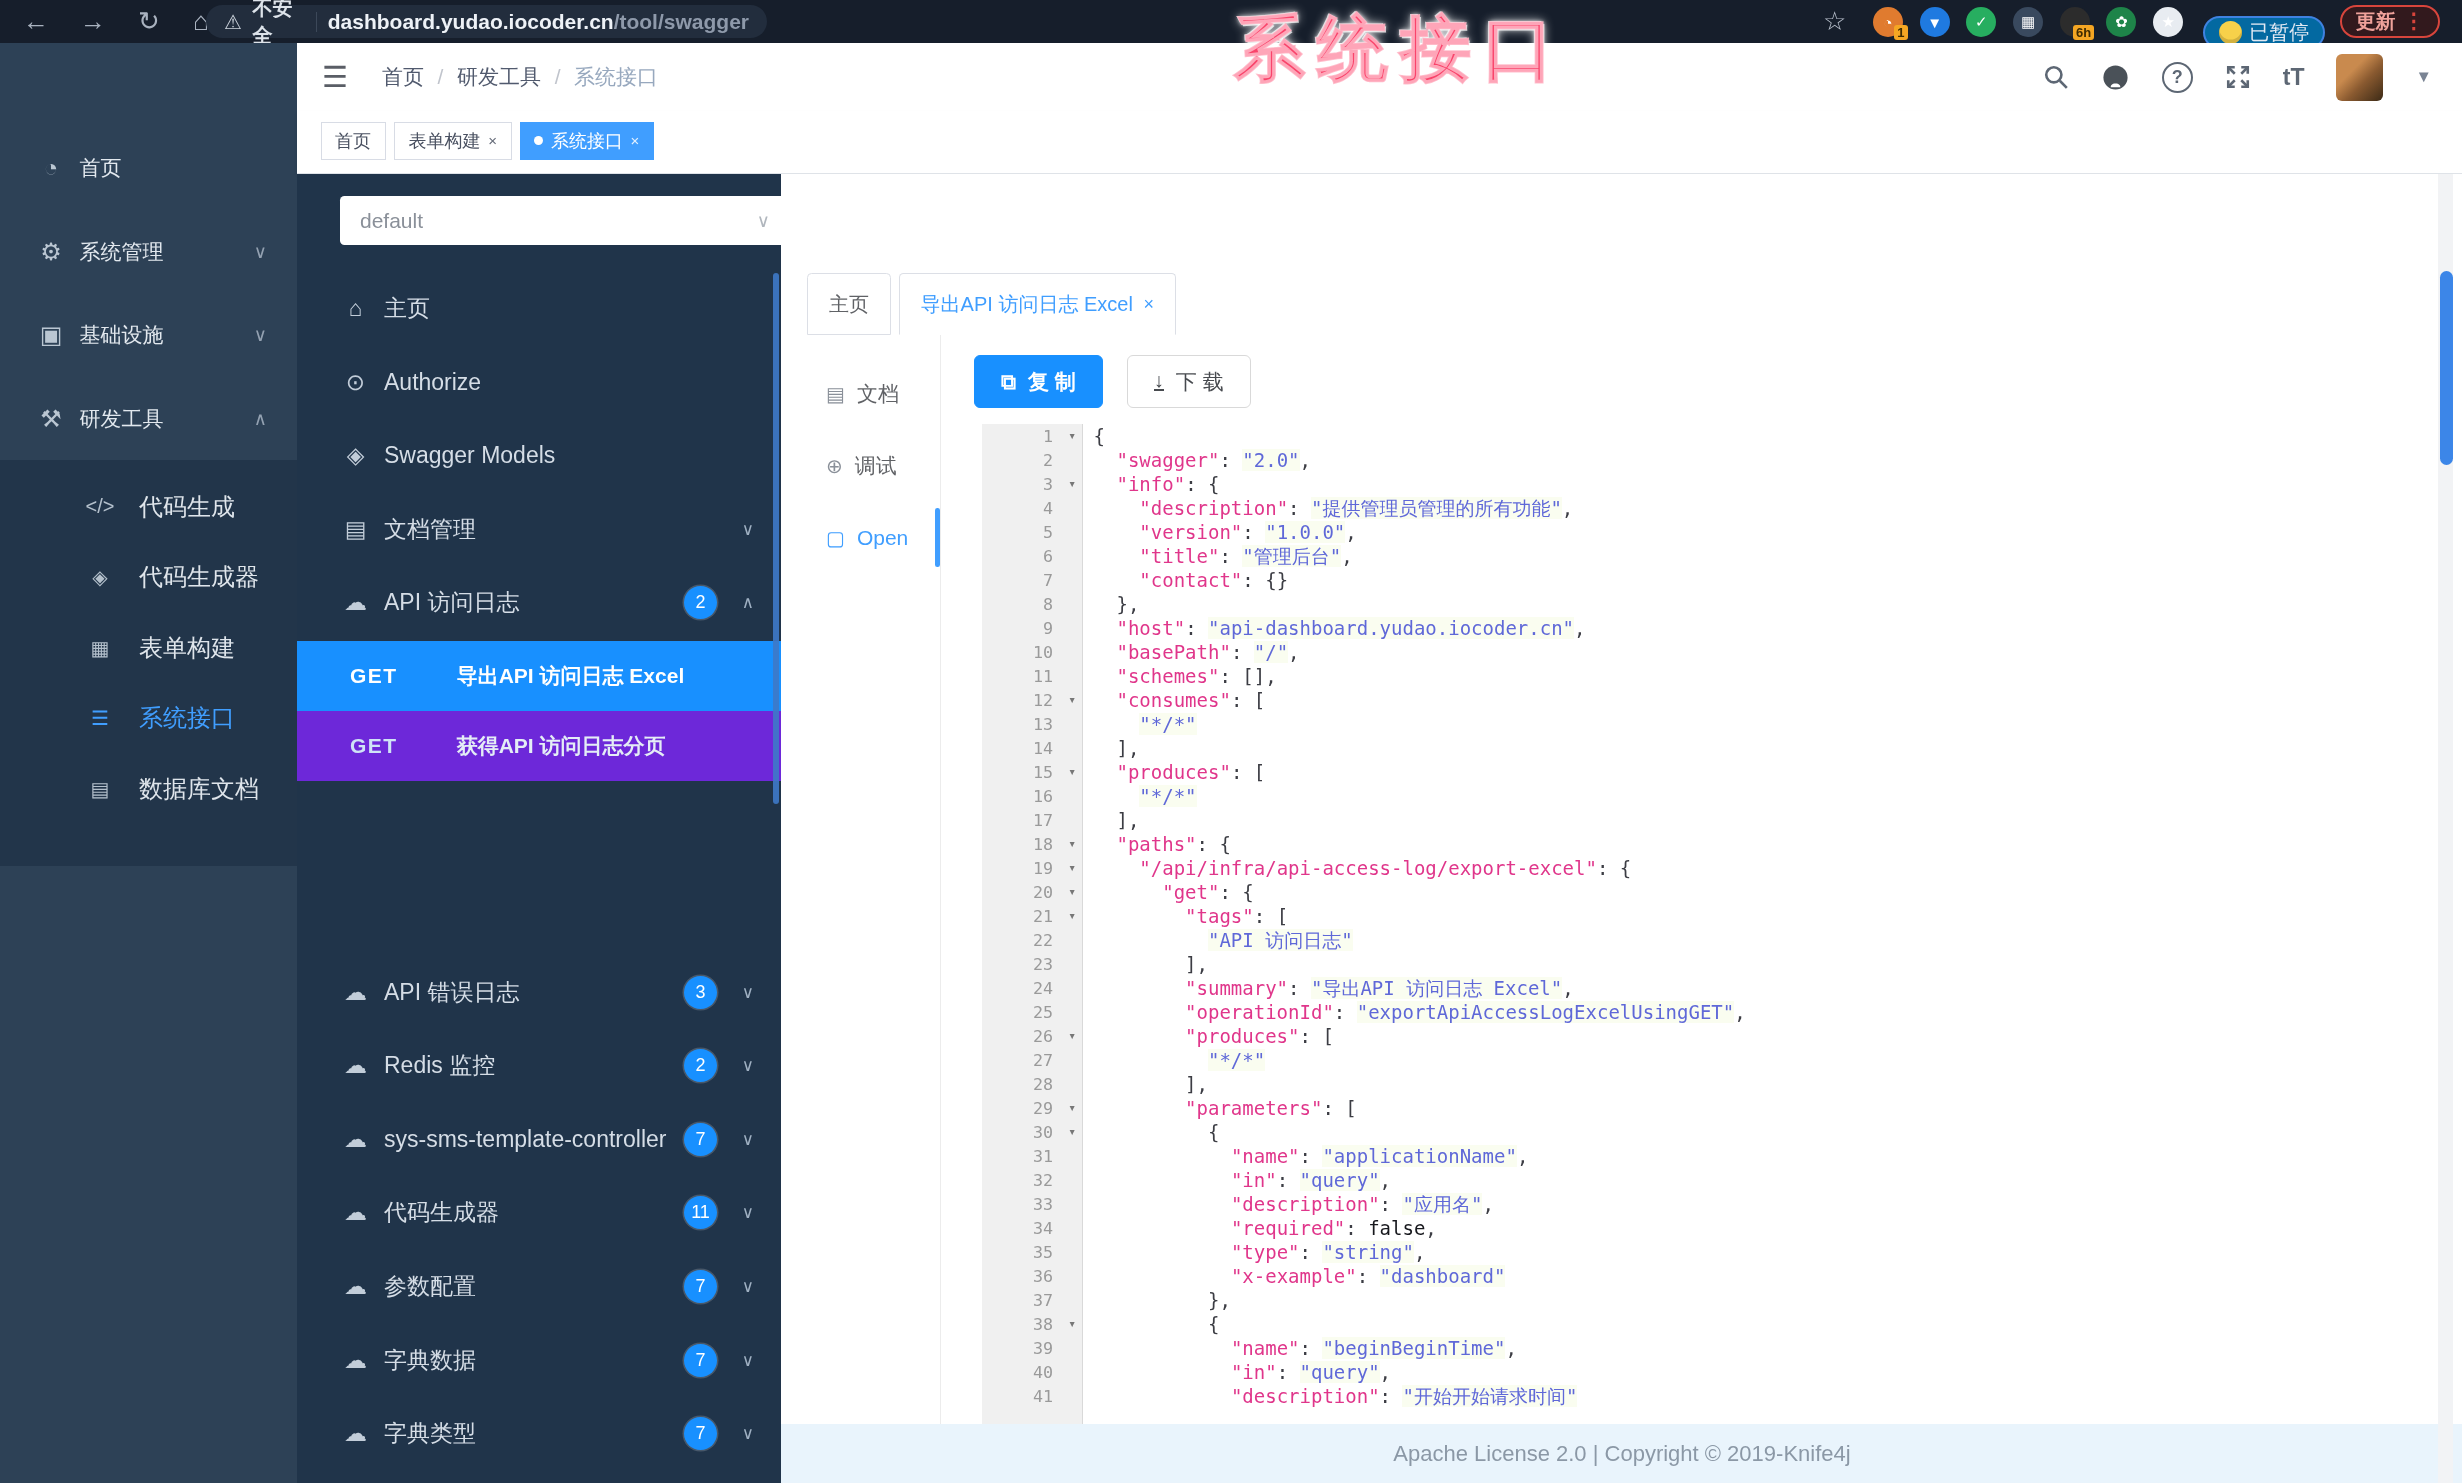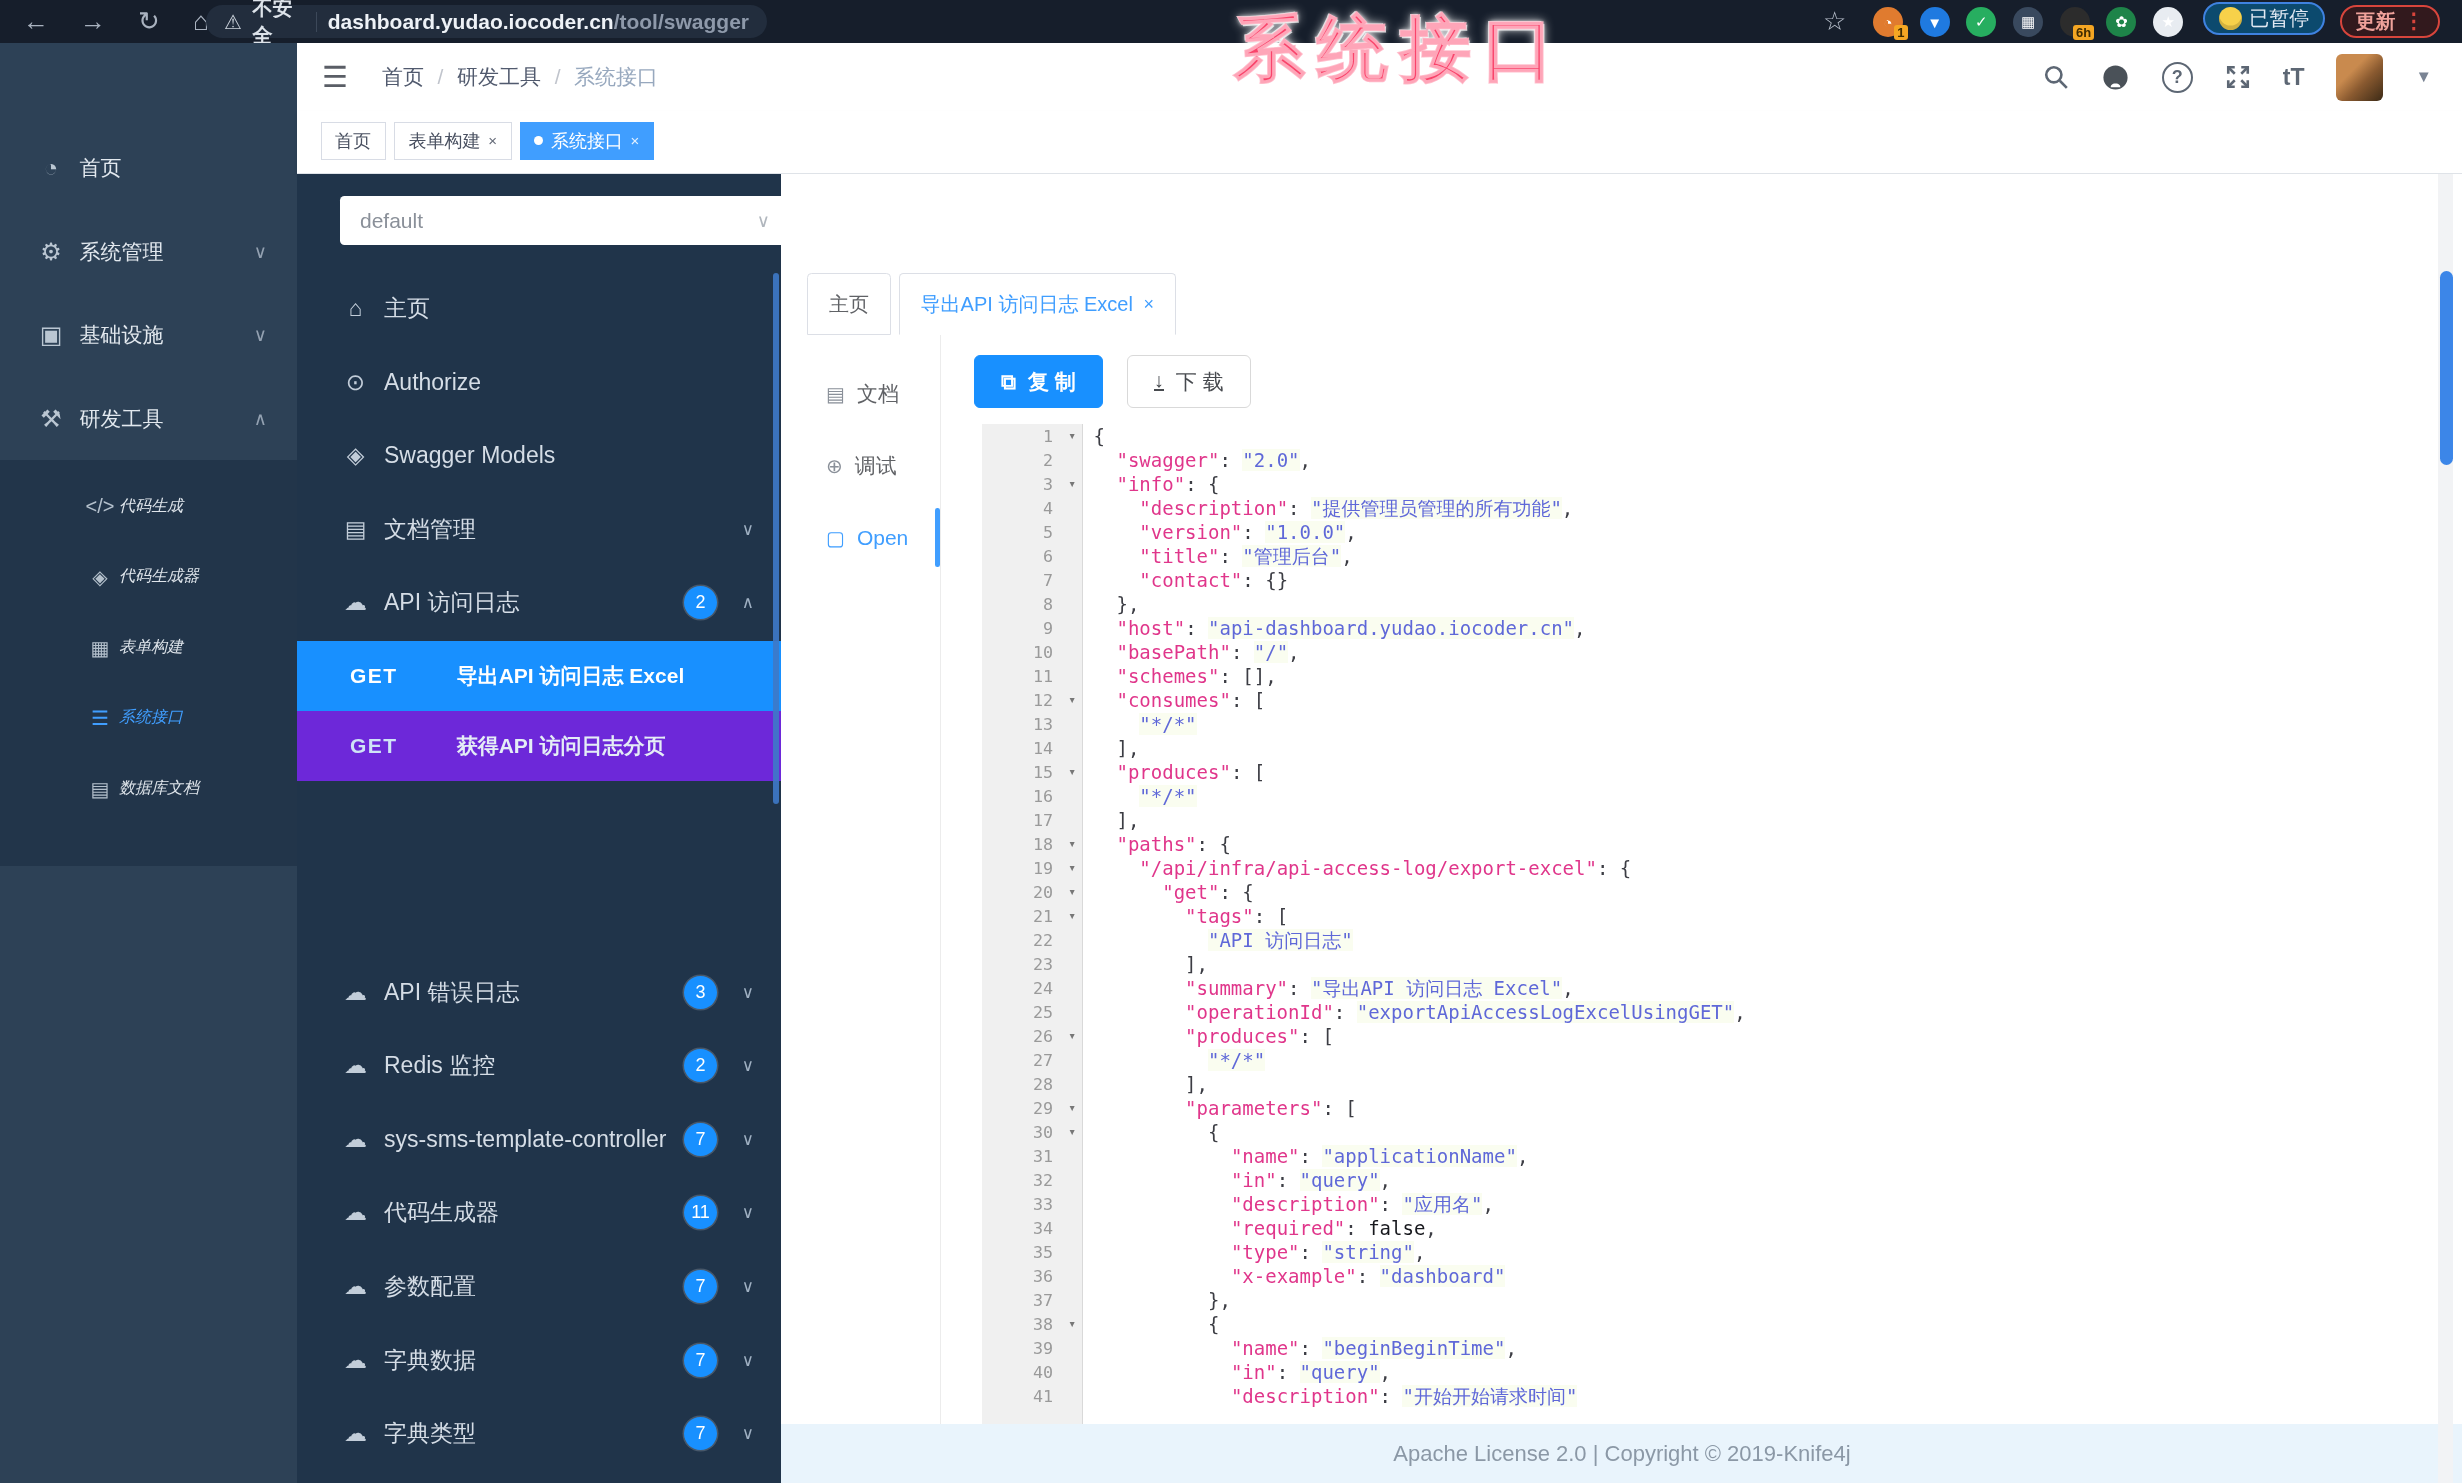--- a/index.html
+++ b/index.html
@@ -18,21 +18,21 @@
   .url-host{color:#eef2f7;font-size:21px;font-weight:bold;}
   .url-path{color:#8e99aa;font-size:21px;font-weight:bold;}
   .star{left:1823px;top:0;font-size:26px;color:#b9c1cd;line-height:43px;}
   #ext-row{left:1873px;top:6px;height:32px;display:flex;gap:16.7px;align-items:center;}
   .ext{width:30px;height:30px;border-radius:50%;position:relative;display:flex;
     align-items:center;justify-content:center;font-size:15px;color:#fff;}
   .ext .mini-badge{position:absolute;right:-4.5px;bottom:-3px;background:#f5a623;color:#402c00;
     font-size:13px;line-height:15px;padding:0 3px;border-radius:3px;font-weight:bold;}
   .pill{height:33px;border-radius:18px;display:flex;align-items:center;gap:7.6px;
     padding:0 13.6px;box-sizing:border-box;font-size:20px;}
-  .paused-pill{left:2203px;top:2px;border:2.3px solid #3f82e0;background:#0c4a6e;color:#e2e9f3;}
+  .paused-pill{left:2203px;top:16px;border:2.3px solid #3f82e0;background:#0369a1;color:#e2e9f3;}
   .emoji-face{width:23px;height:23px;border-radius:50%;background:#f7d14a;display:inline-block;
     box-shadow:inset 0 -4.5px 0 rgba(0,0,0,.15);}
   .update-pill{left:2340px;top:4.5px;border:2.3px solid #d8453c;background:#32191d;color:#f0a29b;font-weight:bold;}
   .update-dots{color:#d8453c;font-size:21px;}
 
   
   .watermark{left:1234px;top:1.5px;z-index:60;font-size:71px;font-weight:800;letter-spacing:12px;
     color:#f9446b;-webkit-text-stroke:1.5px rgba(255,182,198,.85);
     text-shadow:0 0 4.5px #fff,0 0 10.6px #fff,1.5px 1.5px 0 rgba(255,255,255,.75),-1.5px -1.5px 0 rgba(255,255,255,.75);}
 
@@ -42,21 +42,21 @@
   .logo-img{width:44px;height:44px;margin-left:39px;border-radius:6px;
     background:radial-gradient(circle at 40% 35%,#f7cfe0 0 30%,#c78aa8 55%,#6d3c55 100%);}
   .logo-title{margin-left:21px;color:#f4f6f8;font-size:23px;font-weight:bold;}
   .menu-row{position:absolute;left:0;width:297px;height:83px;display:flex;align-items:center;cursor:pointer;}
   .menu-row .mi{width:30px;margin-left:36px;font-size:24px;color:#bac6d2;text-align:center;}
   .menu-row .ml{margin-left:13.6px;font-size:21px;color:#e2e8ee;}
   .menu-row .mc{position:absolute;right:30px;color:#93a1b1;font-size:18px;}
   .submenu-bg{left:0;top:417px;width:297px;height:406px;background:#22354a;}
   .sub-row{position:absolute;left:0;width:297px;height:71px;display:flex;align-items:center;cursor:pointer;}
   .sub-row .mi{width:30px;margin-left:85px;font-size:20px;color:#b4c0cc;text-align:center;}
-  .sub-row .ml{margin-left:4px;font-size:16px;color:#dfe5eb;font-style:italic;}
+  .sub-row .ml{margin-left:24px;font-size:24px;color:#dfe5eb;}
   .sub-row.active .mi,.sub-row.active .ml{color:#409eff;}
 
   
   .navbar{left:297px;top:43px;width:2165px;height:68px;background:#fff;border-bottom:0.8px solid #ececec;}
   .hamburger{left:25px;top:0;height:68px;font-size:29px;color:#5a5e66;line-height:68px;}
   .crumbs{left:85px;top:0;height:68px;display:flex;align-items:center;gap:13.6px;font-size:21px;}
   .crumb{color:#515a6e;}
   .crumb-sep{color:#c0c4cc;}
   .crumb-last{color:#97a8be;}
   .nav-icons{right:30px;top:0;height:68px;display:flex;align-items:center;gap:32px;}

